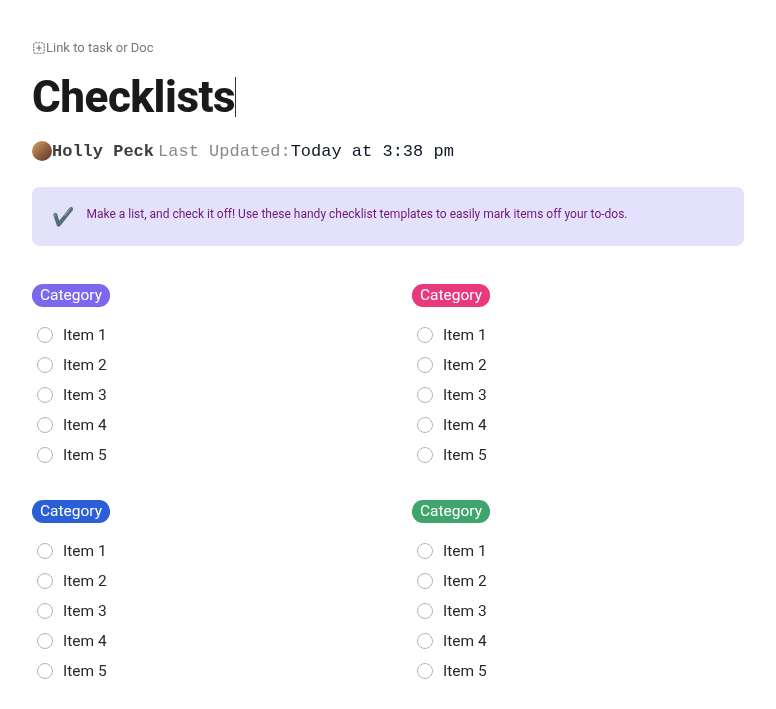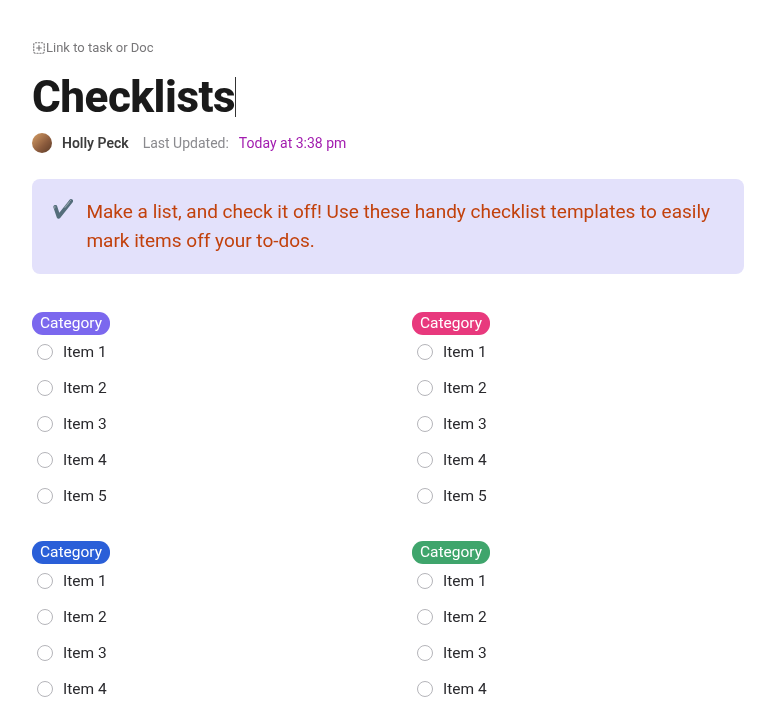--- a/index.html
+++ b/index.html
@@ -26,105 +26,105 @@
       height: 14px;
       display: flex;
       align-items: center;
       justify-content: center;
     }
     .page-title {
       font-size: 44px;
       font-weight: 800;
       letter-spacing: -0.5px;
       color: #1a1a1a;
-      margin-bottom: 10px;
+      margin-bottom: 18px;
       position: relative;
       display: inline-block;
     }
     .title-cursor {
       position: absolute;
       right: -1px;
       top: 6px;
       bottom: 6px;
       width: 1px;
       background: #333;
     }
     .meta-row {
       display: flex;
       align-items: center;
-      gap: 10px;
-      font-size: 14px;
+      font-size: 17px;
       margin-bottom: 26px;
+      font-family: Liberation Mono, monospace;
     }
     .avatar {
       width: 20px;
       height: 20px;
       border-radius: 50%;
       background: linear-gradient(135deg, #d9a066 0%, #8a5a3c 60%, #5a3a26 100%);
       flex-shrink: 0;
     }
     .author-name {
       font-weight: 600;
       color: #3d3d3d;
     }
     .updated-label {
       color: #8a8a8e;
       margin-left: 4px;
     }
     .updated-time {
-      color: #a21caf;
+      color: #0f172a;
     }
     .callout {
       background: #e3e1fb;
       border-radius: 8px;
       padding: 18px 20px;
       display: flex;
       gap: 12px;
       align-items: flex-start;
       margin-bottom: 38px;
     }
     .callout-icon {
       font-size: 18px;
       line-height: 1.3;
       flex-shrink: 0;
       color: #333;
     }
     .callout-text {
-      font-size: 19px;
+      font-size: 12px;
       line-height: 1.55;
-      color: #c2410c;
+      color: #701a75;
     }
     .grid {
       display: grid;
       grid-template-columns: 1fr 1fr;
       column-gap: 48px;
       row-gap: 36px;
     }
     .category-block {
       display: flex;
       flex-direction: column;
     }
     .category-label {
       display: inline-block;
       width: fit-content;
       font-size: 15.5px;
       font-weight: 400;
       color: #ffffff;
       padding: 2px 8px 3px 8px;
       border-radius: 11px;
-      margin-bottom: 8px;
+      margin-bottom: 19px;
     }
     .cat-purple { background: #7b68ee; }
     .cat-pink   { background: #e8397d; }
     .cat-blue   { background: #2a5fd8; }
     .cat-green  { background: #3fa56c; }
     .items {
       display: flex;
       flex-direction: column;
-      gap: 18px;
+      gap: 12px;
       padding-left: 5px;
     }
     .item {
       display: flex;
       align-items: center;
       gap: 10px;
       font-size: 15.5px;
       color: #2a2a2e;
     }
     .radio {

